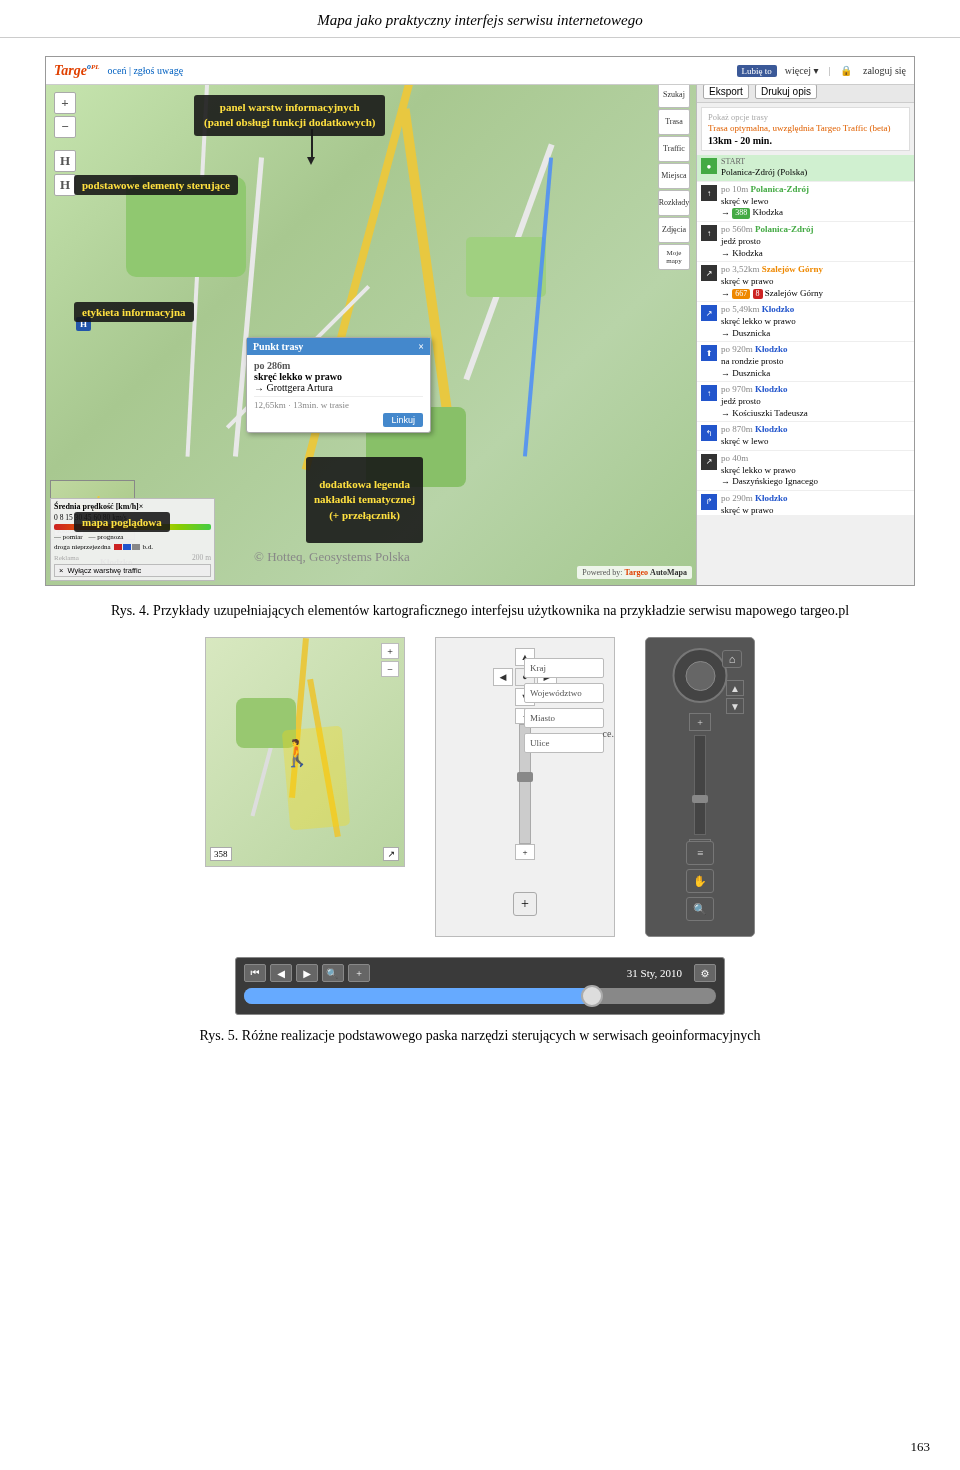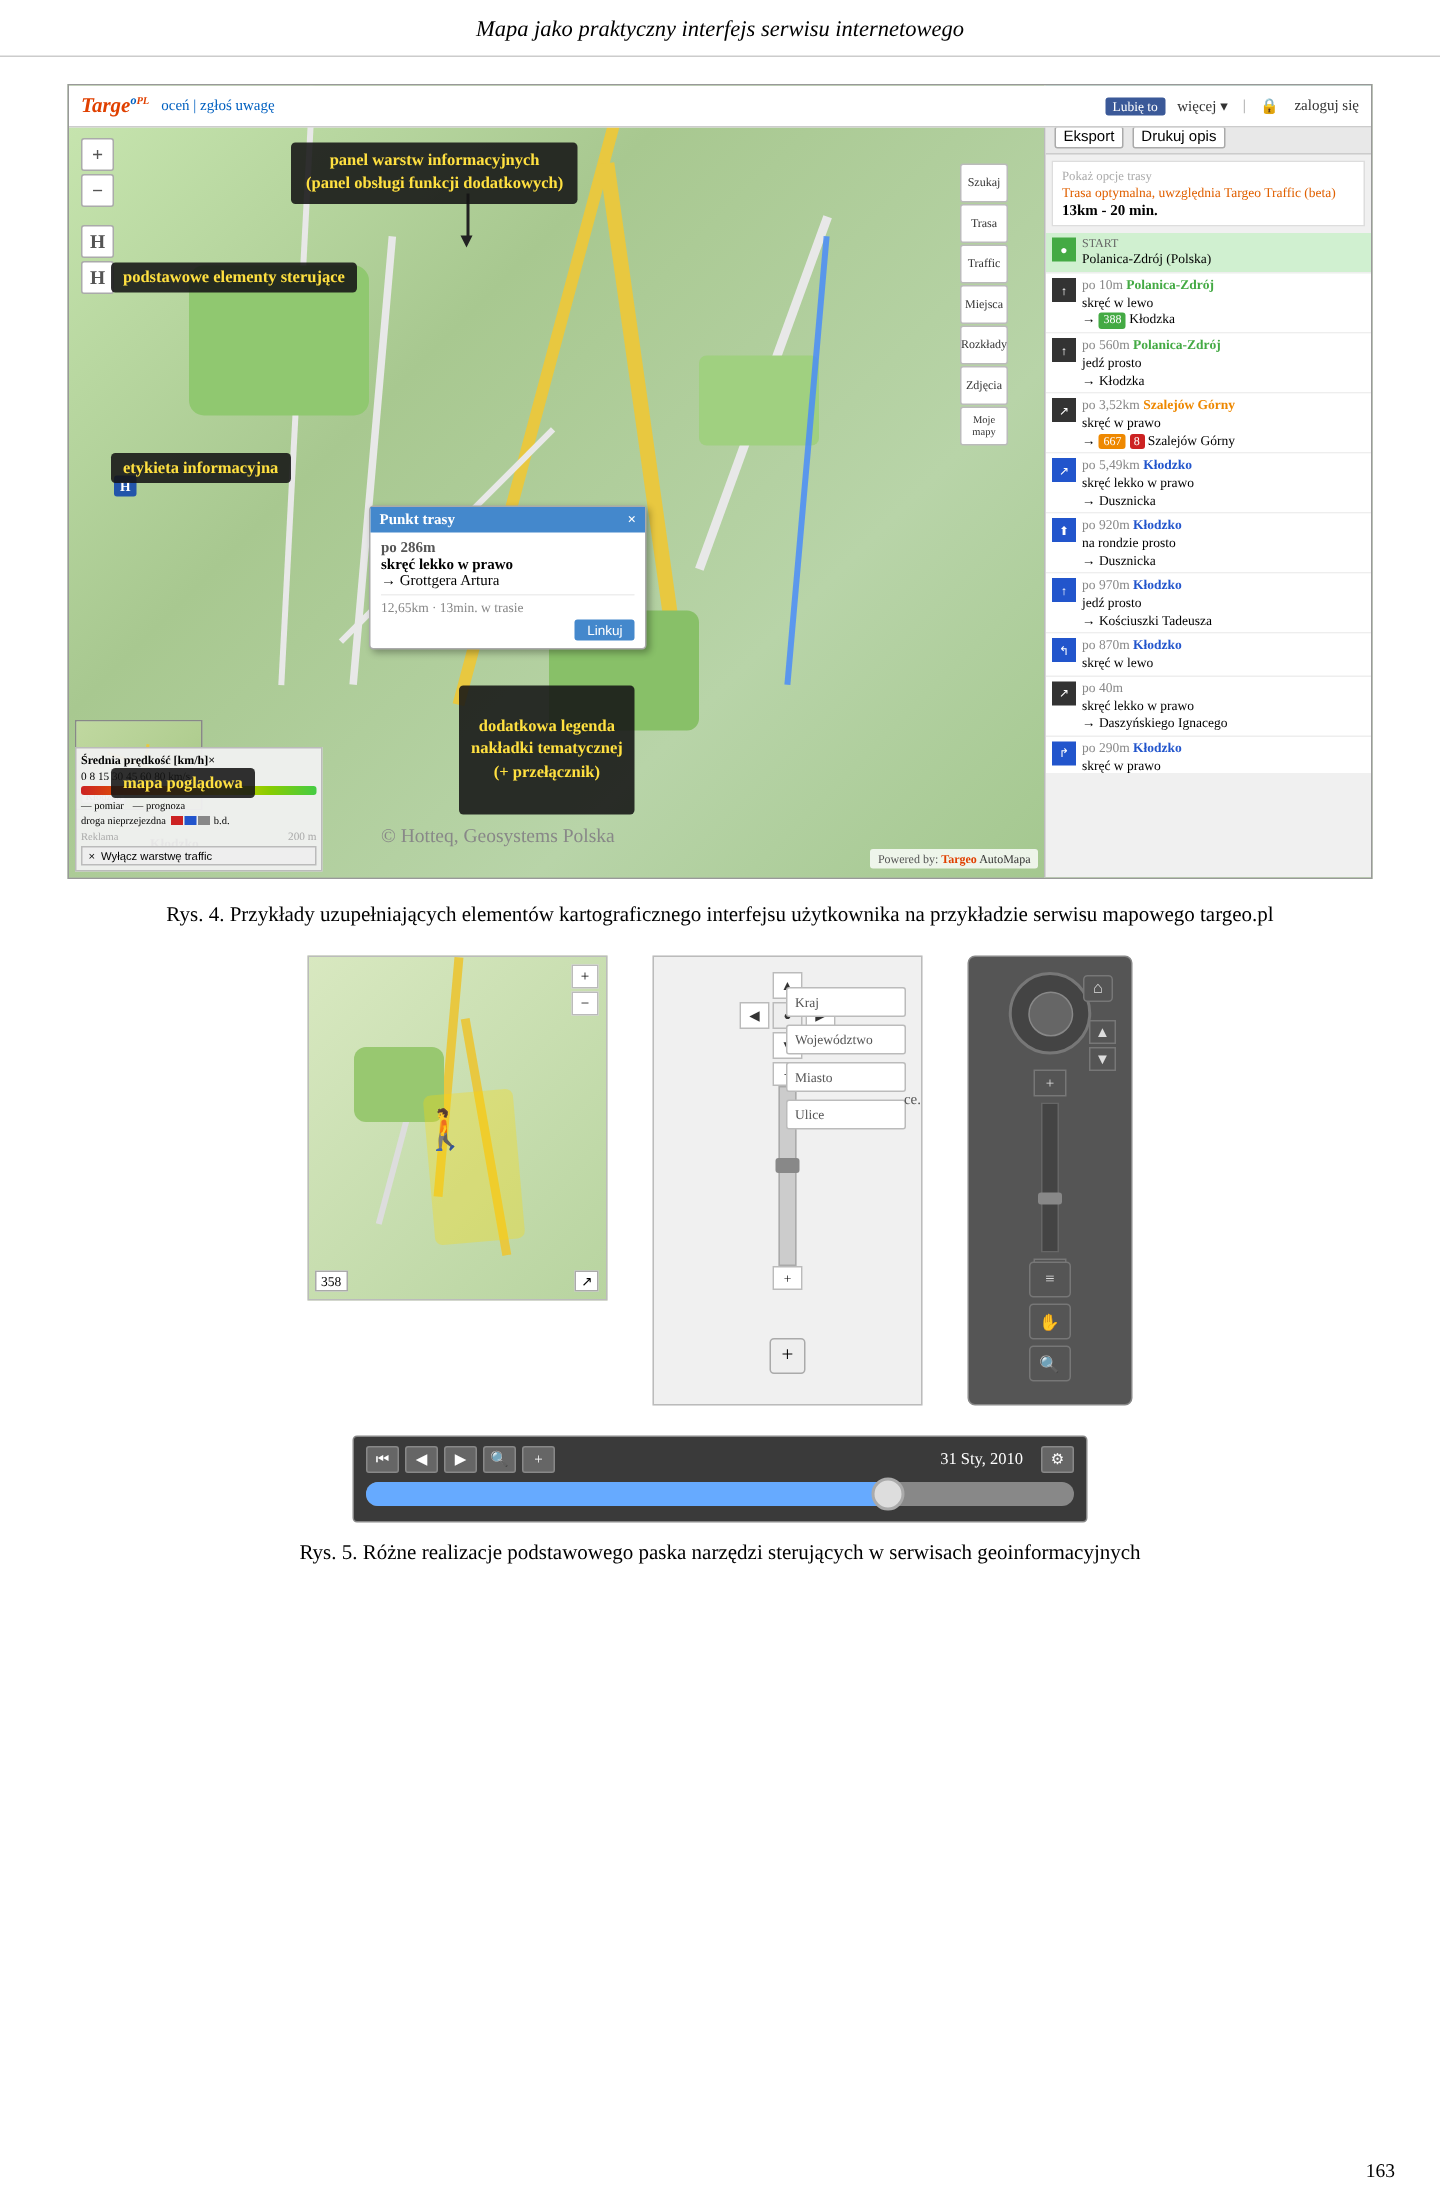--- a/index.html
+++ b/index.html
@@ -257,22 +257,22 @@
       border: 1px solid #bbb;
       z-index: 7;
       font-size: 8px;
       padding: 3px;
     }
 
     
     .map-side-controls {
       position: absolute;
       right: 218px;
-      top: 52px;
-      width: 56px;
+      top: 25px;
+      width: 38px;
       display: flex;
       flex-direction: column;
       gap: 1px;
       z-index: 6;
       justify-content: flex-end;
     }
 
     .side-btn {
       width: 32px;
       height: 26px;
@@ -940,21 +940,21 @@
 
     <div style="position:absolute; top:455px; left:28px; background:rgba(20,20,20,0.88); color:#ffe040; padding:4px 8px; border-radius:3px; font-size:11px; font-weight:bold; z-index:20;">
       <span>mapa poglądowa</span>
     </div>
 
     <div style="position:absolute; bottom:42px; left:260px; background:rgba(20,20,20,0.88); color:#ffe040; padding:20px 8px; border-radius:3px; font-size:11px; font-weight:bold; z-index:20; text-align:center; line-height:1.4;">
       dodatkowa legenda<br>nakładki tematycznej<br>(+ przełącznik)
     </div>
 
     <div style="position:absolute; bottom:6px; right:222px; font-size:8px; color:#555; background:rgba(255,255,255,0.8); padding:2px 5px; border-radius:2px;">
-      Powered by: <span style="color:#e04000; font-weight:bold;">Targeo</span> <span style="color:#333; font-weight:normal;">AutoMapa</span>
+      Powered by: <span style="color:#e04000; font-weight:bold;">Targeo</span> <span style="color:#333; font-weight:bold;">AutoMapa</span>
     </div>
 
     <div style="position:absolute; bottom:20px; left:208px; font-size:13px; color:#888;">© Hotteq, Geosystems Polska</div>
 
   </div>
 
   <div class="caption">
     <span>Rys. 4.</span>
     <span>Przykłady uzupełniających elementów kartograficznego interfejsu użytkownika na przykładzie serwisu mapowego targeo.pl</span>
   </div>

